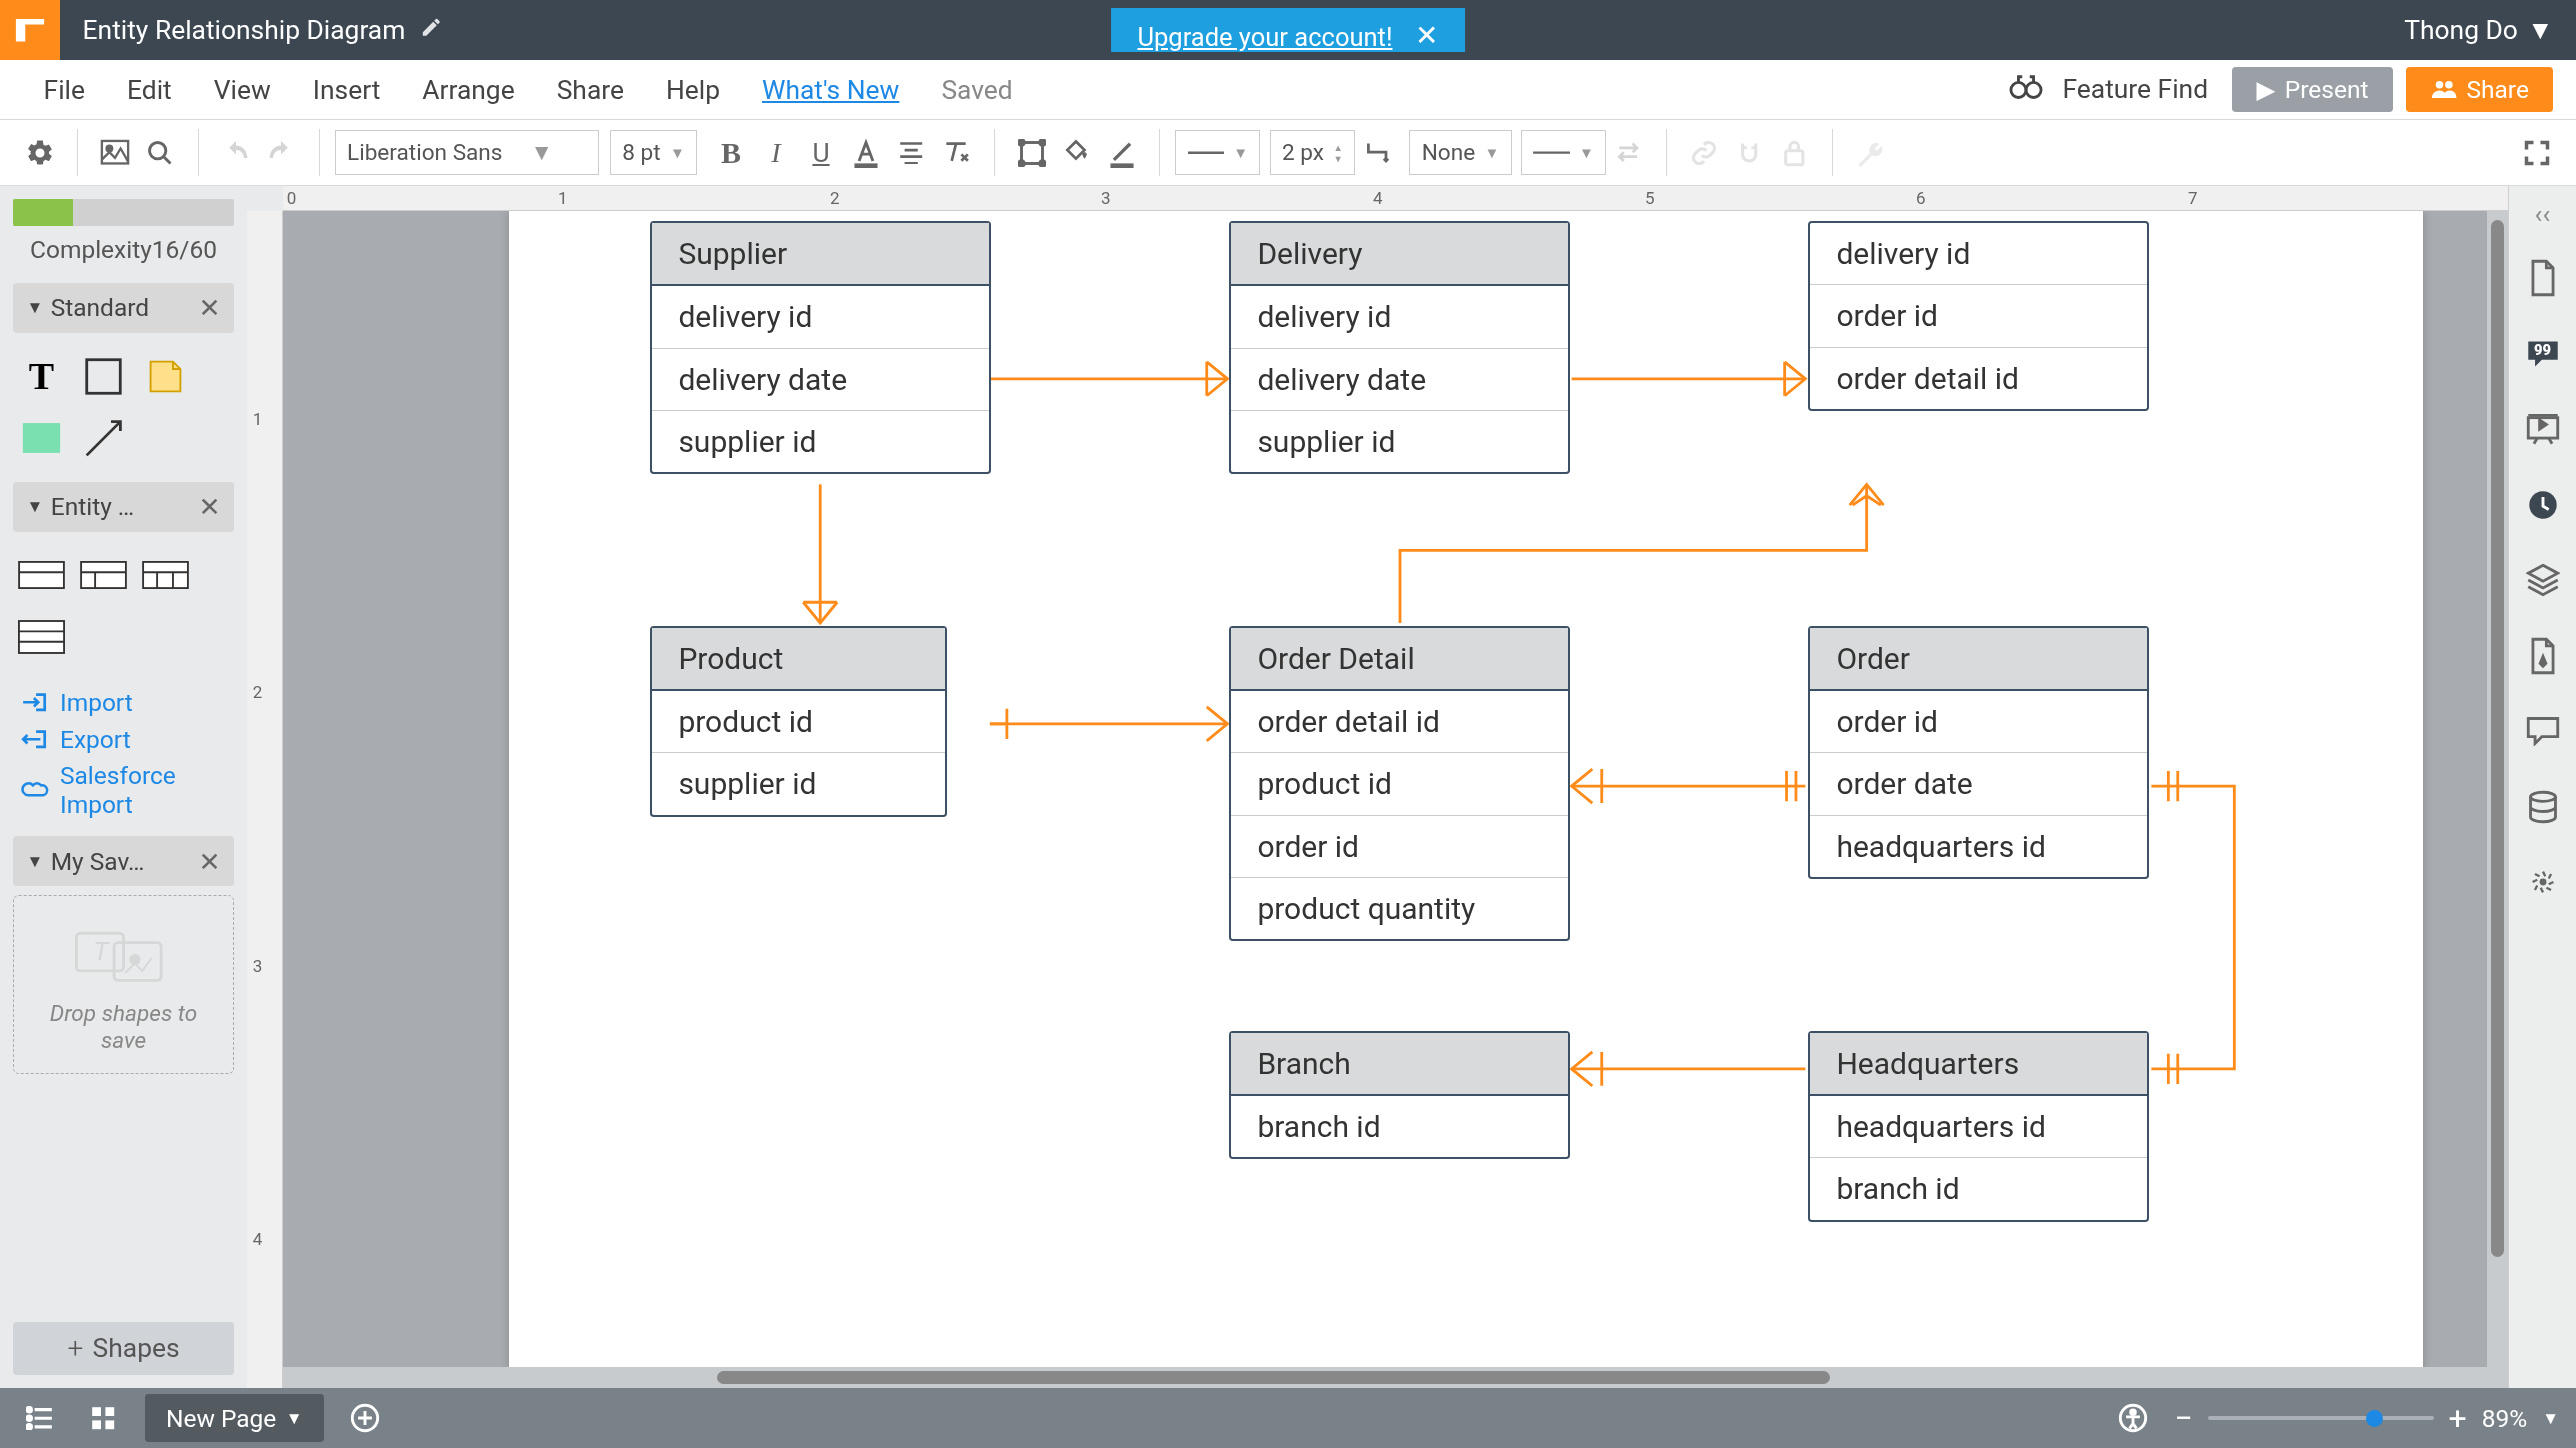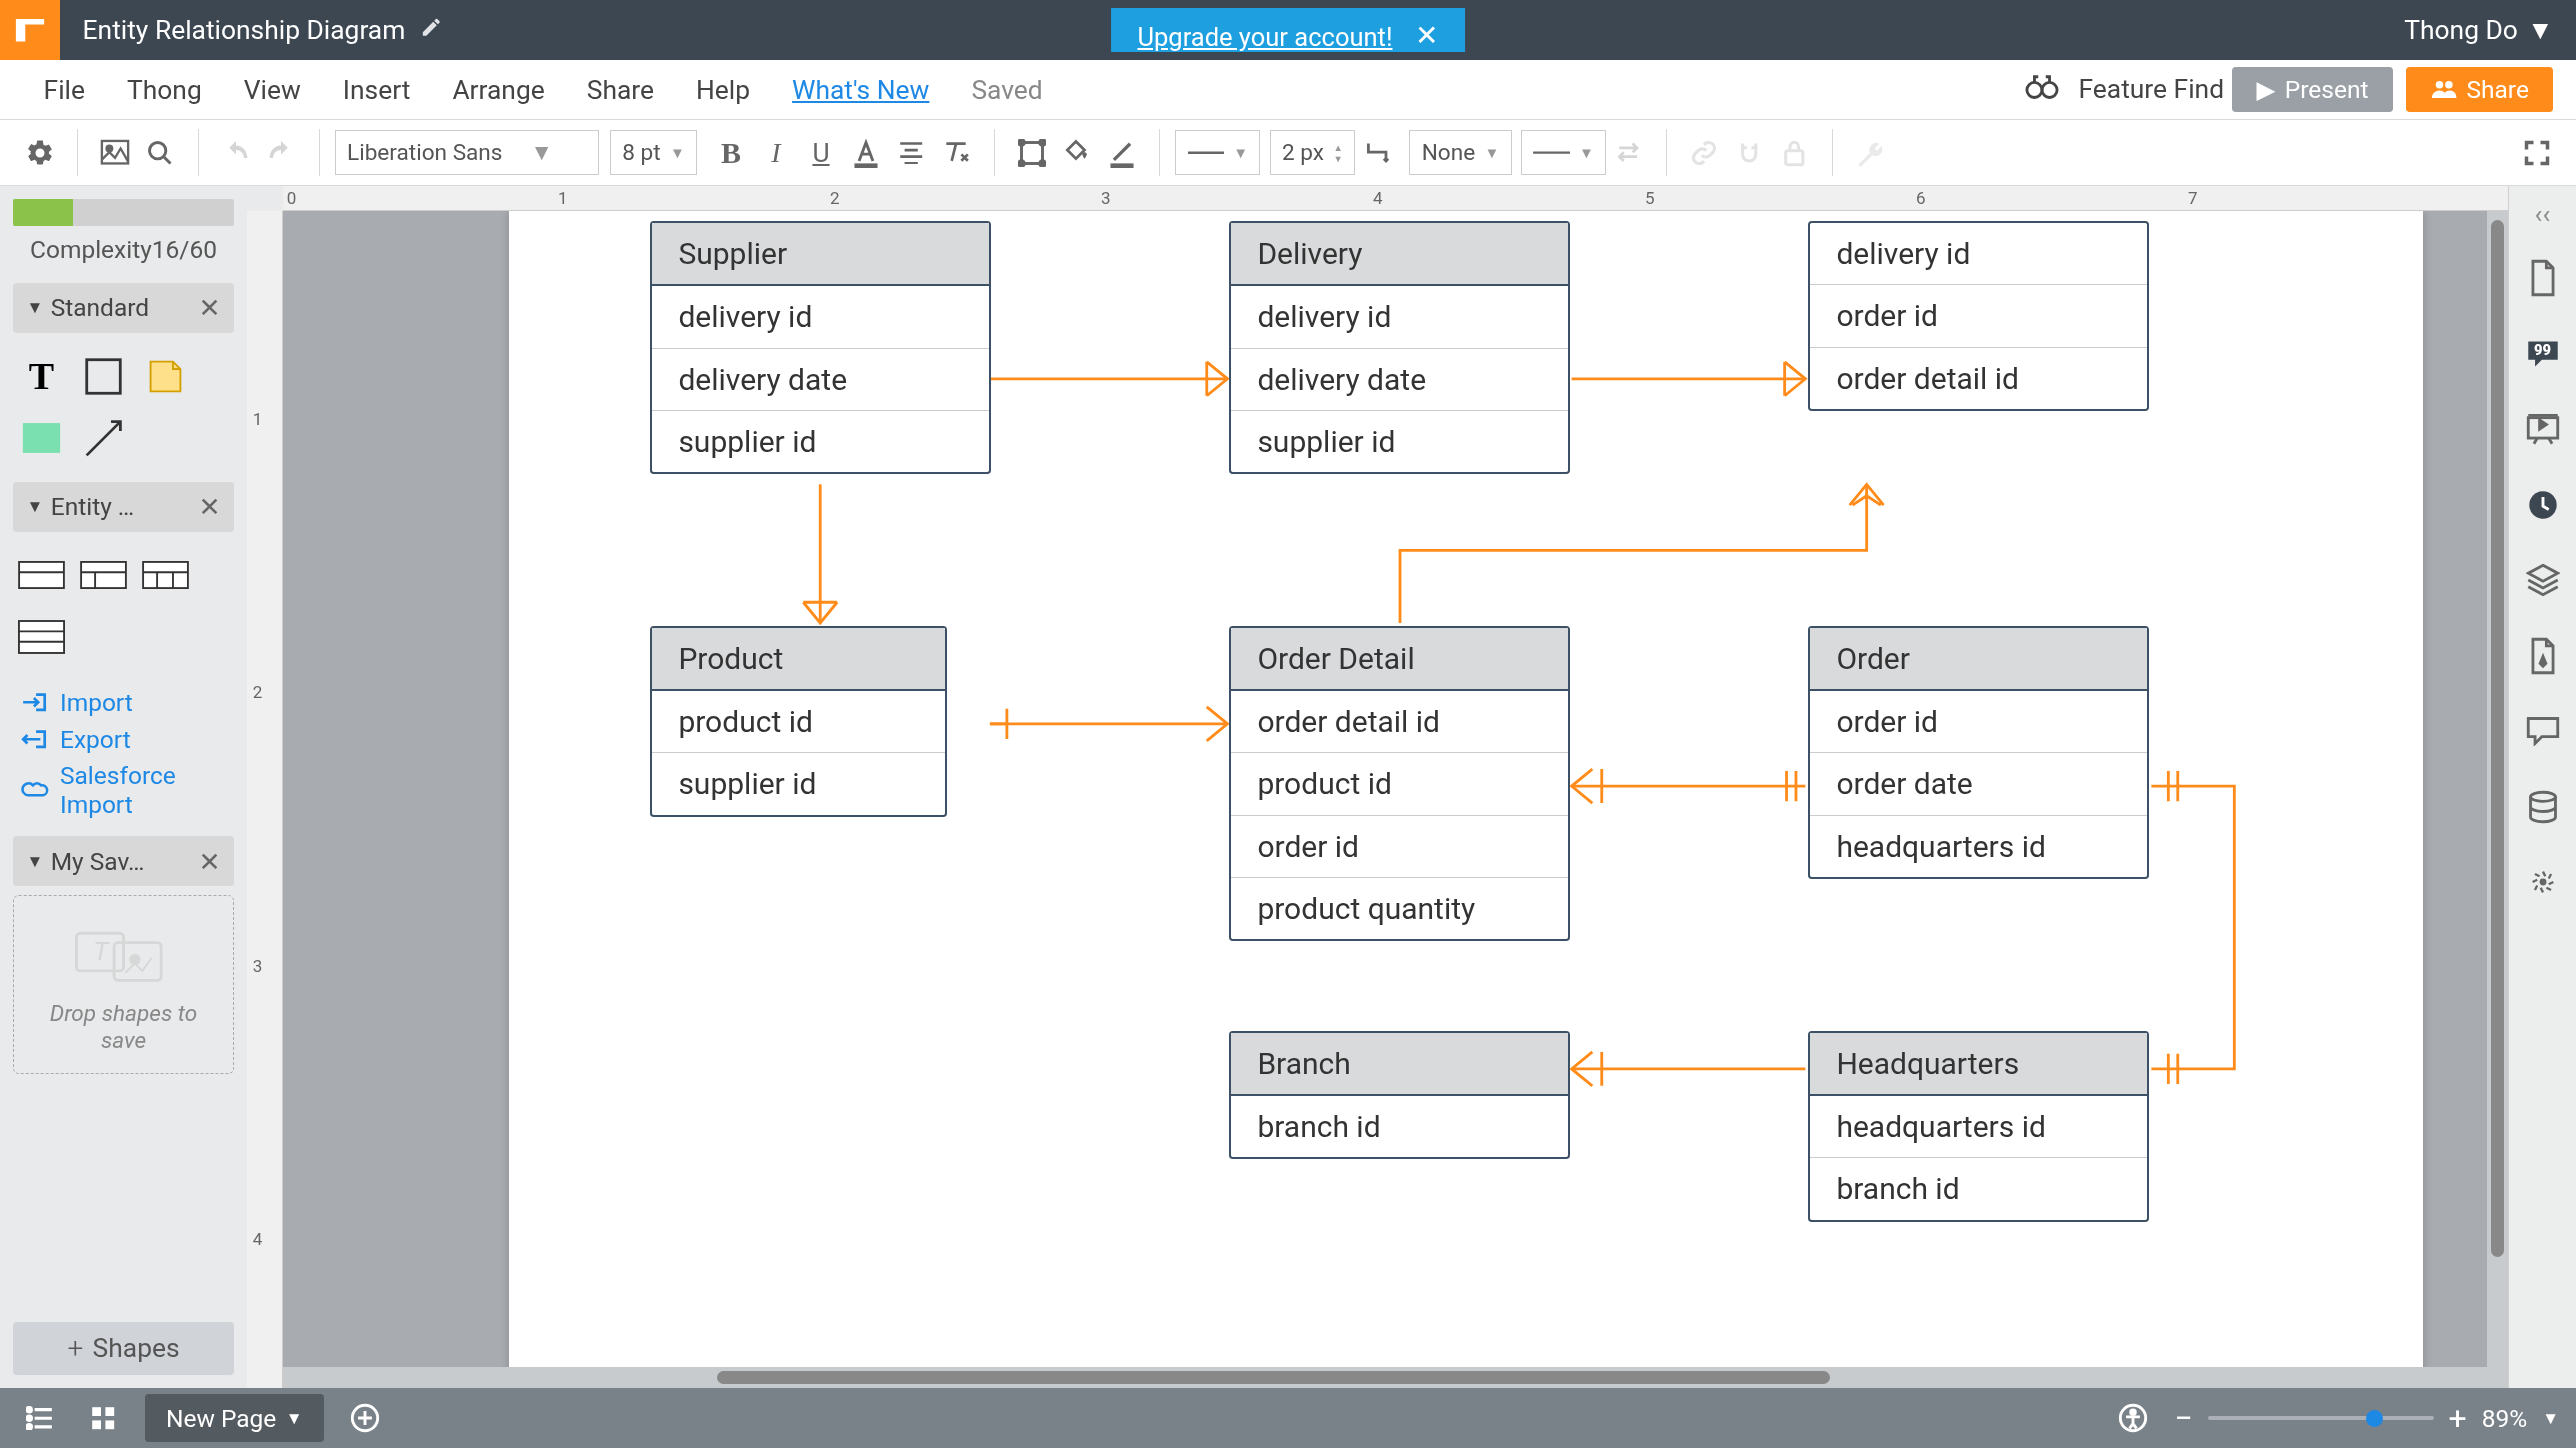--- a/index.html
+++ b/index.html
@@ -14,21 +14,21 @@
 .titlebar .upgrade{position:absolute;left:50%;transform:translateX(-50%);background:#1e9fe0;height:44px;display:flex;align-items:flex-end;padding:0 26.4px;gap:22.6px;color:#fff;font-size:25.5px}
 .titlebar .upgrade a{color:#fff;text-decoration:underline}
 .titlebar .user{margin-left:auto;margin-right:22.6px;font-size:26.4px;display:flex;align-items:center;gap:9.4px}
 
 
 .menubar{background:#fff;height:60px;display:flex;align-items:center;padding:0 22.6px;border-bottom:0.9px solid #d9d9d9;gap:0}
 .menubar .item{padding:0 21px;font-size:26.4px;color:#444;cursor:pointer}
 .menubar .item.link{color:#1e88e5;text-decoration:underline}
 .menubar .item.saved{color:#888}
 .menubar .spacer{flex:1}
-.menubar .feature-find{display:flex;align-items:center;gap:19px;font-size:26.4px;color:#444;margin-right:8px}
+.menubar .feature-find{display:flex;align-items:center;gap:19px;font-size:26.4px;color:#444;margin-right:24px}
 .menubar .btn{height:45px;padding:0 24.5px;border-radius:3.8px;display:flex;align-items:center;gap:9.4px;font-size:24.5px;cursor:pointer;border:none}
 .menubar .btn-present{background:#9aa0a6;color:#fff;margin-right:13.2px}
 .menubar .btn-share{background:#ff8c1a;color:#fff}
 
 
 .toolbar{background:#fff;height:66px;display:flex;align-items:center;padding:0 17px;border-bottom:0.9px solid #d9d9d9}
 .tb-sep{width:0.9px;height:47px;background:#d9d9d9;margin:0 15px}
 .tb-btn{width:45px;height:45px;display:flex;align-items:center;justify-content:center;color:#666;cursor:pointer;font-size:28px}
 .tb-btn.disabled{opacity:0.4}
 .tb-select{height:45px;border:0.9px solid #ccc;padding:0 11.3px;display:flex;align-items:center;font-size:22.6px;color:#555;gap:28px;cursor:pointer}
@@ -109,21 +109,21 @@
       <span style="font-size:28px;cursor:pointer">✕</span>
     </div>
     <div class="user">
       <span>Thong Do</span>
       <span>▼</span>
     </div>
   </div>
 
   <div class="menubar">
     <div class="item">File</div>
-    <div class="item">Thong</div>
+    <div class="item">Edit</div>
     <div class="item">View</div>
     <div class="item">Insert</div>
     <div class="item">Arrange</div>
     <div class="item">Share</div>
     <div class="item">Help</div>
     <div class="item link">What's New</div>
     <div class="item saved">Saved</div>
     <div class="spacer"></div>
     <div class="feature-find">
       <span><svg width="34" height="26.4" viewBox="0 0 36 28">

